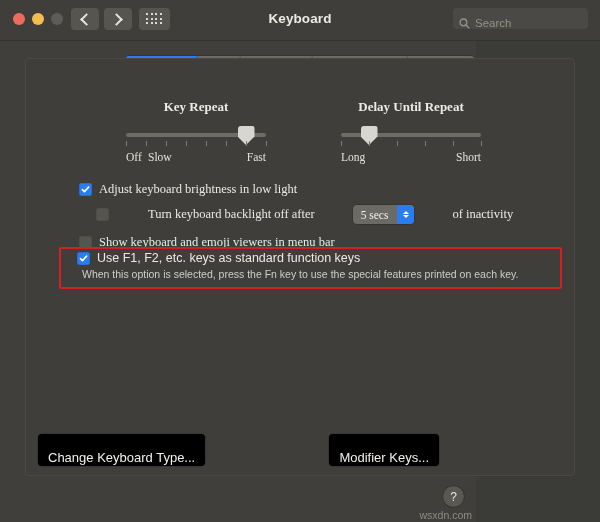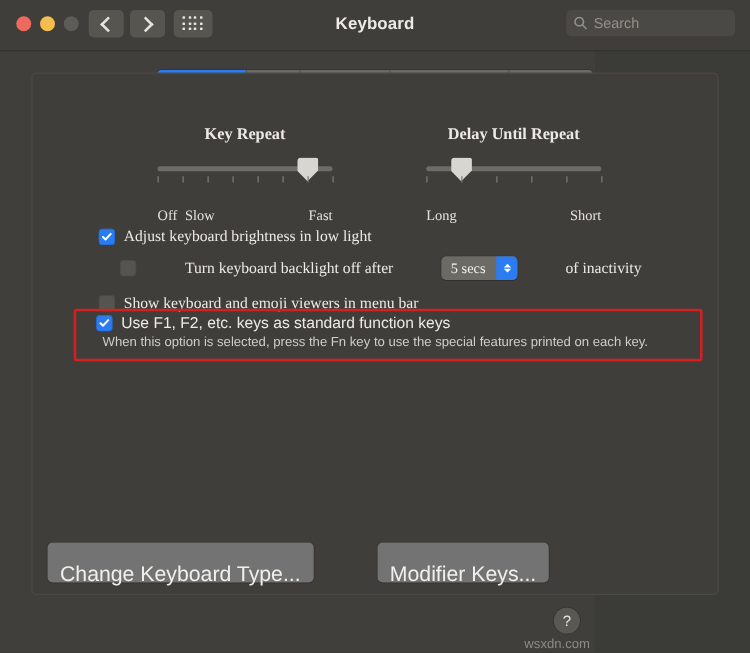--- a/index.html
+++ b/index.html
@@ -56,21 +56,21 @@
     position: absolute; left: 0; top: 11px; width: 600px;
     text-align: center; color: #eceae6;
     font-size: 13.5px; font-weight: bold;
     letter-spacing: .1px;
   }
 
   #searchbox {
     position: absolute; right: 12px; top: 8px;
     width: 135px; height: 21px;
     background: #4b4945; border-radius: 4px;
-    display: flex; align-items: center;
+    display: flex; align-items: flex-end;
   }
   #search-icon { margin-left: 6px; margin-right: 5px; opacity: .65; }
   #search-input {
     background: transparent; border: none; outline: none;
     color: #cfcdc9; font-size: 11.5px;
     font-family: "Liberation Sans", sans-serif;
     width: 100px;
   }
   #search-input::placeholder { color: #949289; }
 
@@ -128,21 +128,21 @@
   }
   .thumb {
     position: absolute; top: -7px;
     width: 17px; height: 19px;
     margin-left: -8.5px;
     background: #d8d6d1;
     border-radius: 3px 3px 7px 7px;
     clip-path: polygon(0% 0%, 100% 0%, 100% 55%, 50% 100%, 0% 55%);
   }
   .endlabels {
-    position: relative; margin-top: 18px; height: 14px;
+    position: relative; margin-top: 2px; height: 14px;
     color: #e4e2de; font-size: 11.5px;
   }
   .endlabels span { position: absolute; top: 0; white-space: nowrap; }
 
   
   .cbrow {
     position: absolute;
     display: flex; align-items: center;
     color: #eceae6; font-size: 12.5px;
   }
@@ -191,25 +191,25 @@
   #fn-row { position: absolute; left: 77px; top: 251px; display: flex; align-items: flex-start; }
   #fn-label { color: #eceae6; font-size: 12.5px; line-height: 14px; }
   #fn-sub {
     position: absolute; left: 82px; top: 268px;
     color: #cfcdc9; font-size: 10.5px; white-space: nowrap;
   }
 
   
   .btn {
     position: absolute;
-    background: #737373;
+    background: #000000;
     border: none;
     border-radius: 4px;
     color: #f2f0ec;
-    font-size: 17px;
+    font-size: 13px;
     font-family: "Liberation Sans", sans-serif;
     height: 21px;
     padding: 16px 10px;
     box-shadow: 0 0 0 .5px #2e2c29;
     white-space: nowrap;
   }
   #btn-keyboard-type { left: 38px;  top: 434px; }
   #btn-modifier-keys { right: 37px; top: 434px; }
   #btn-bluetooth     { right: 53px; top: 487px; }
 

